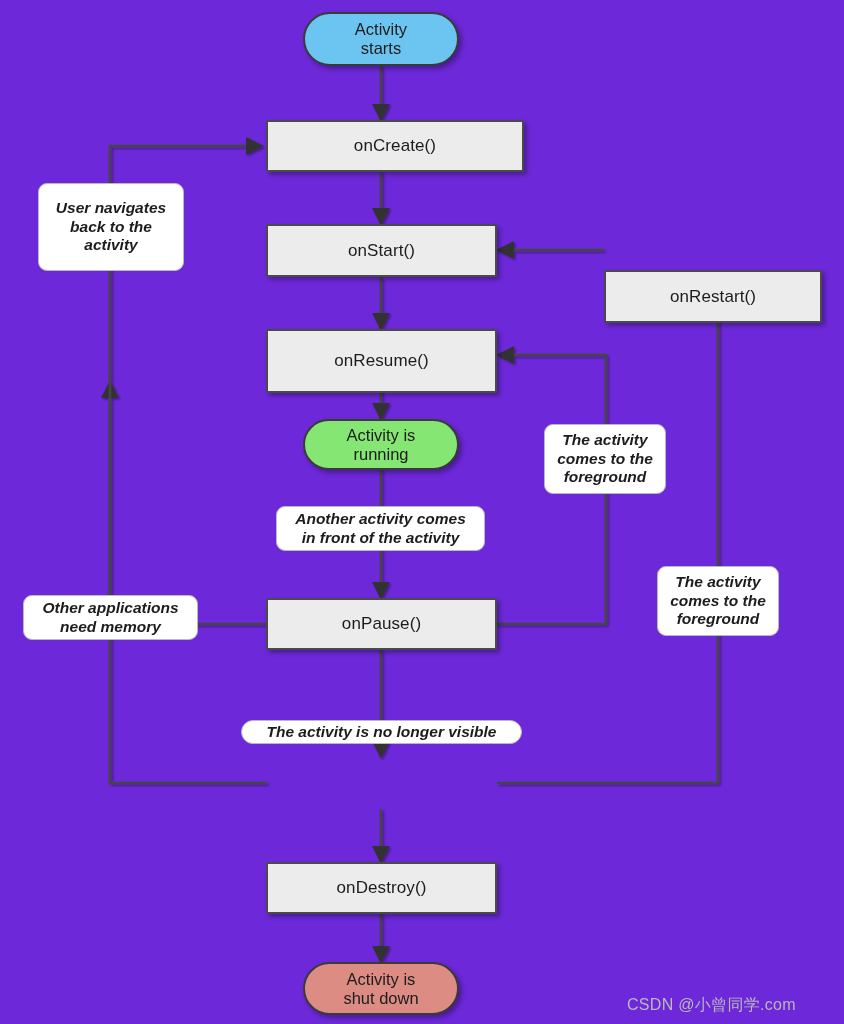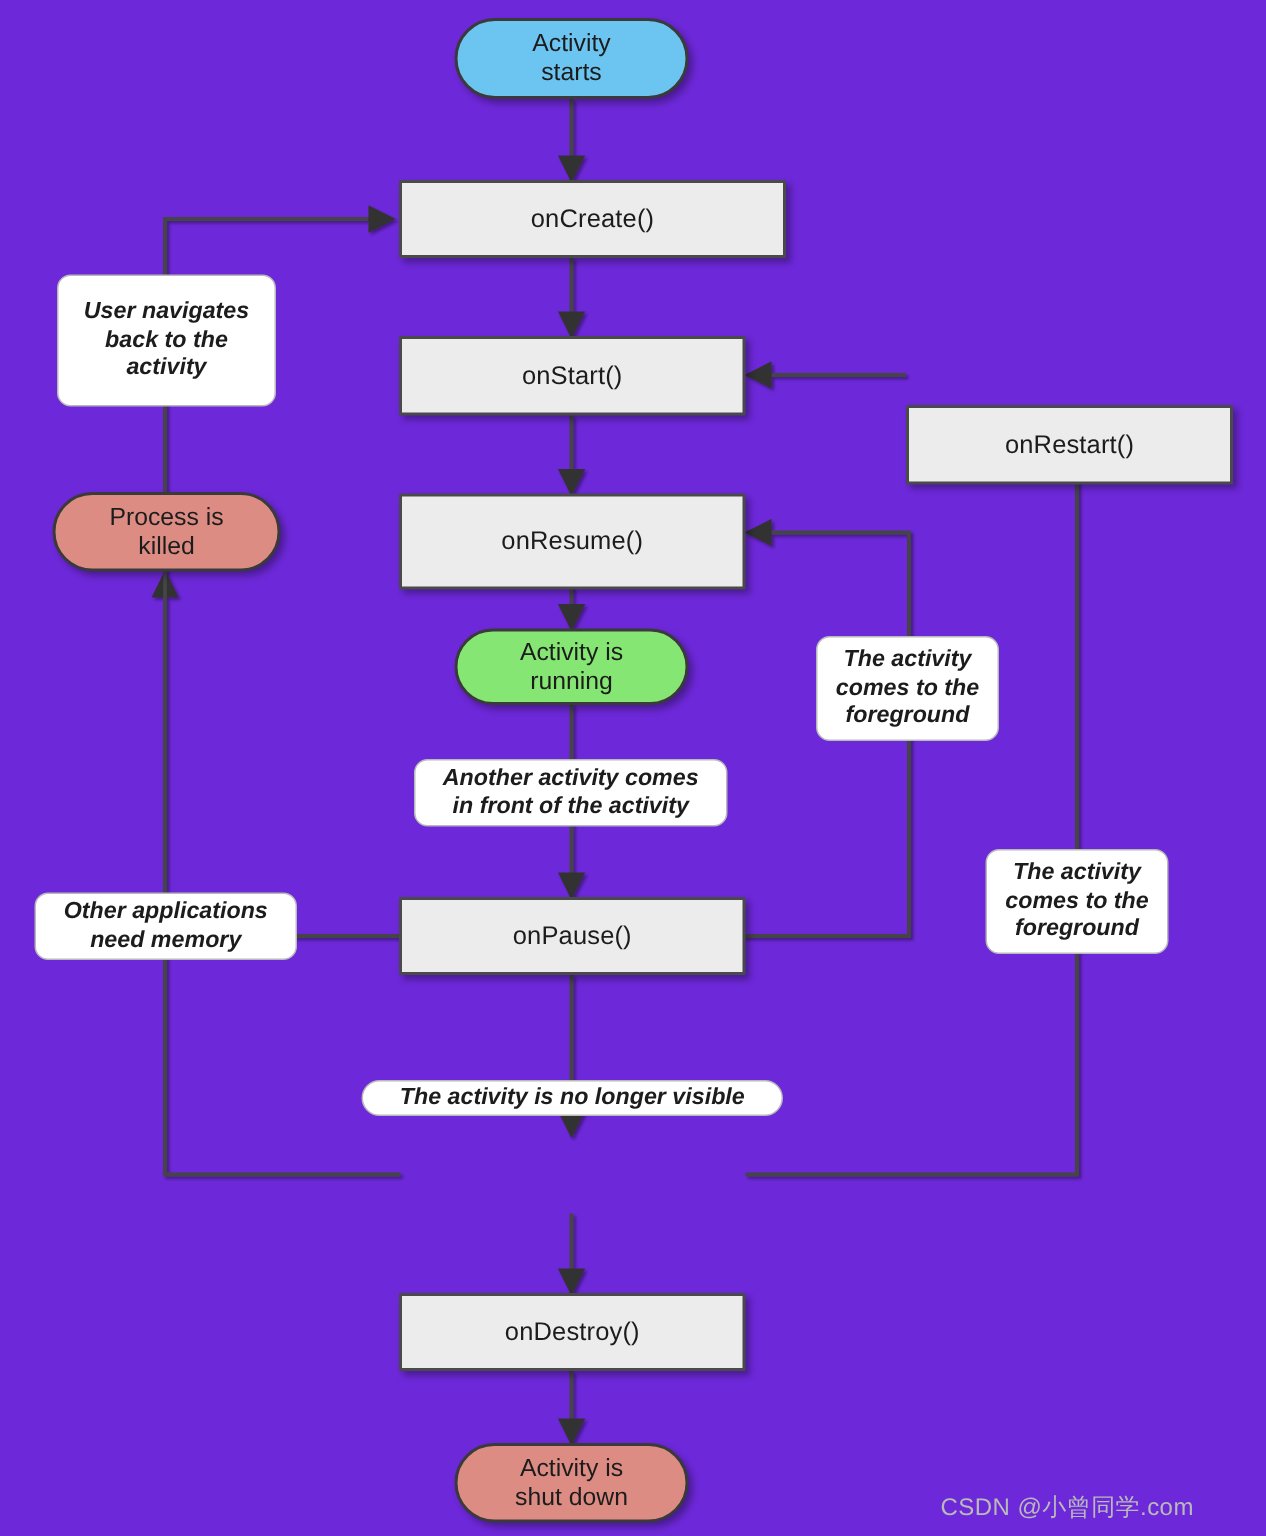--- a/index.html
+++ b/index.html
@@ -141,22 +141,20 @@
 
   <div class="node node-method" style="left:266px; top:224px; width:231px; height:53px;">onStart()</div>
 
   <div class="node node-method" style="left:604px; top:224px; width:218px; height:53px;margin-top:46px;">onRestart()</div>
 
   <div class="node node-method" style="left:266px; top:329px; width:231px; height:64px;">onResume()</div>
 
   <div class="node node-term green nline" style="left:303px; top:419px; width:156px; height:51px;">Activity is
 running</div>
 
-  <div class="node node-term red nline" style="left:35px; top:328px; width:152px; height:53px;">Process is
-killed</div>
 
   <div class="node node-method" style="left:266px; top:598px; width:231px; height:52px;">onPause()</div>
 
 
   <div class="node node-method" style="left:266px; top:862px; width:231px; height:52px;">onDestroy()</div>
 
   <div class="node node-term red nline" style="left:303px; top:962px; width:156px; height:53px;">Activity is
 shut down</div>
 
   <div class="label nline" style="left:38px; top:183px; width:146px; height:88px;">User navigates

